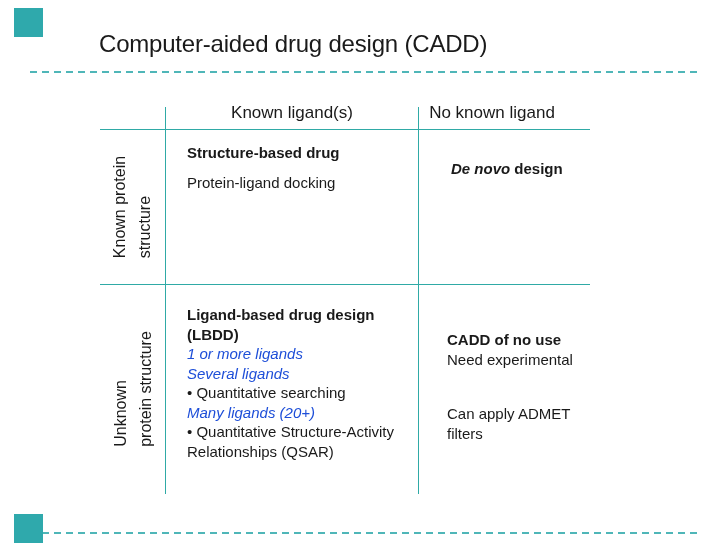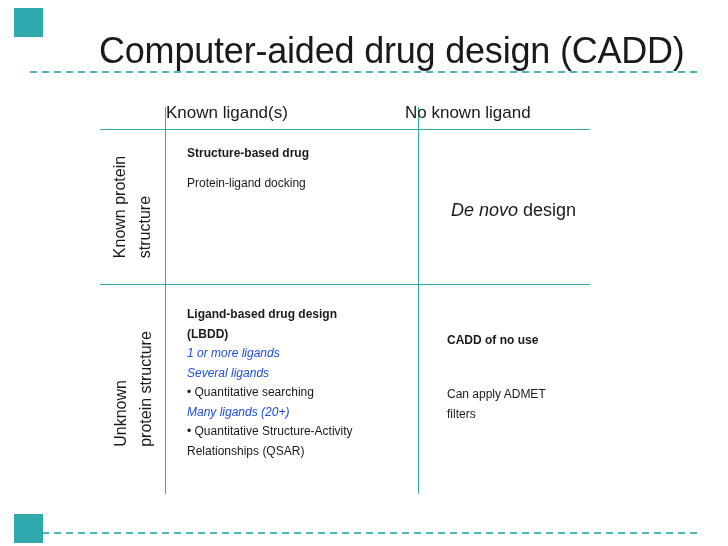--- a/index.html
+++ b/index.html
@@ -5,21 +5,21 @@
   html,body { margin:0; padding:0; background:#ffffff; }
   #slide {
     position:relative; width:728px; height:546px; overflow:hidden;
     background:#ffffff;
     font-family:"Liberation Sans", sans-serif;
     color:#1a1a1a;
   }
   
   .title {
     position:absolute; left:99px; top:30px;
-    font-size:36px; font-weight:400; letter-spacing:-0.2px; color:#1a1a1a;
+    font-size:24px; font-weight:400; letter-spacing:-0.2px; color:#1a1a1a;
     white-space:nowrap;
   }
   
   .dash-rule {
     position:absolute; left:30px; width:668px; height:2px;
     background:repeating-linear-gradient(90deg,#4fb6b8 0 7px, transparent 7px 12px);
   }
   .dash-top { top:71px; }
   .dash-bottom { top:532px; }
   
@@ -31,40 +31,40 @@
   
   .vline { position:absolute; width:1px; top:107px; height:387px; background:#2faaa6; }
   .v1 { left:165px; }
   .v2 { left:418px; }
   .hline { position:absolute; height:1px; left:100px; width:490px; background:#2faaa6; }
   .h1 { top:129px; }
   .h2 { top:284px; }
   
   .colhead {
     position:absolute; top:103px; font-size:17px; color:#1a1a1a;
-    white-space:nowrap;
+    text-align:center; white-space:nowrap;
   }
   .ch1 { left:166px; width:252px; }
   .ch2 { left:405px; width:174px; }
   
   .rowhead-box {
     position:absolute; left:100px; width:65px;
     display:flex; align-items:center; justify-content:center;
   }
   .rh1 { top:129px; height:155px; }
   .rh2 { top:284px; height:210px; }
   .rot {
     transform:rotate(-90deg); white-space:nowrap; text-align:left;
     font-size:16px; line-height:25px; color:#1a1a1a;
   }
   
-  .cell { position:absolute; font-size:12px; color:#1a1a1a; }
+  .cell { position:absolute; font-size:15px; color:#1a1a1a; }
   .cell-sbdd { left:187px; top:142px; line-height:22px; width:225px; }
   .cell-sbdd .body { margin-top:8px; font-weight:400; }
-  .cell-denovo { left:451px; top:160px; font-size:18px; font-weight:400; white-space:nowrap;margin-top:40px; }
+  .cell-denovo { left:451px; top:160px; font-size:15px; font-weight:700; white-space:nowrap; }
   .cell-denovo .em { font-style:italic; }
   .cell-lbdd { left:187px; top:305px; line-height:19.5px; white-space:nowrap; }
   .cell-nouse { left:447px; top:330px; line-height:20px; white-space:nowrap; }
   .b { font-weight:700; }
   .muted { color:#1d4ed8; font-style:italic; }
   .gap-above { margin-top:34px; }
 </style>
 </head>
 <body>
 
@@ -112,17 +112,18 @@
     <div class="muted">1 or more ligands</div>
     <div class="muted">Several ligands</div>
     <div>• Quantitative searching</div>
     <div class="muted">Many ligands (20+)</div>
     <div>• Quantitative Structure-Activity</div>
     <div>Relationships (QSAR)</div>
   </div>
 
   <div class="cell cell-nouse">
     <div class="b">CADD of no use</div>
+    <div>Need experimental</div>
     <div class="gap-above">Can apply ADMET</div>
     <div>filters</div>
   </div>
 
 </div>
 
 </body></html>

